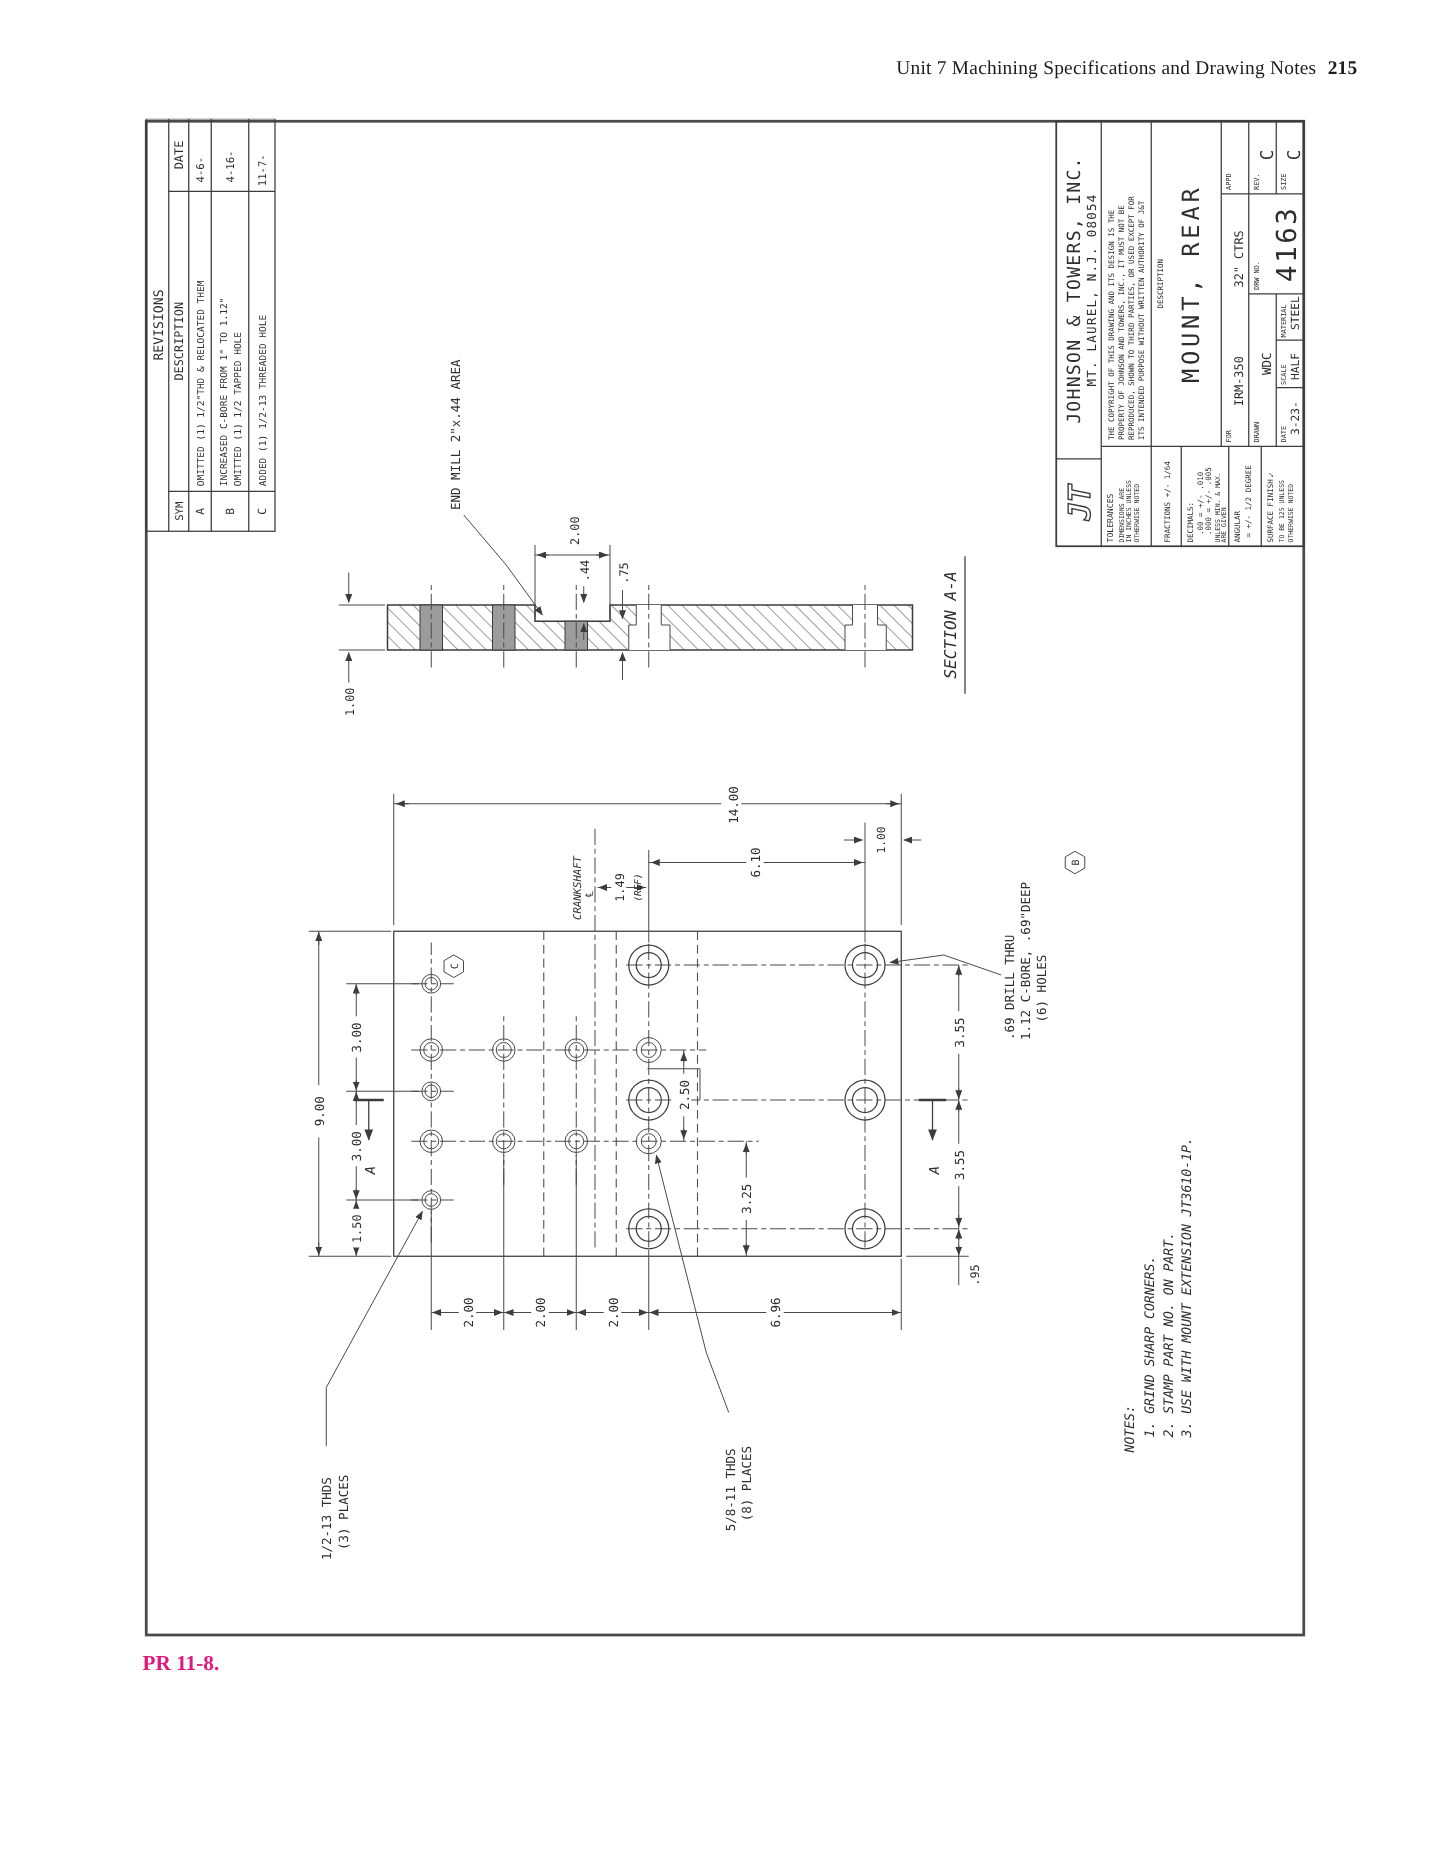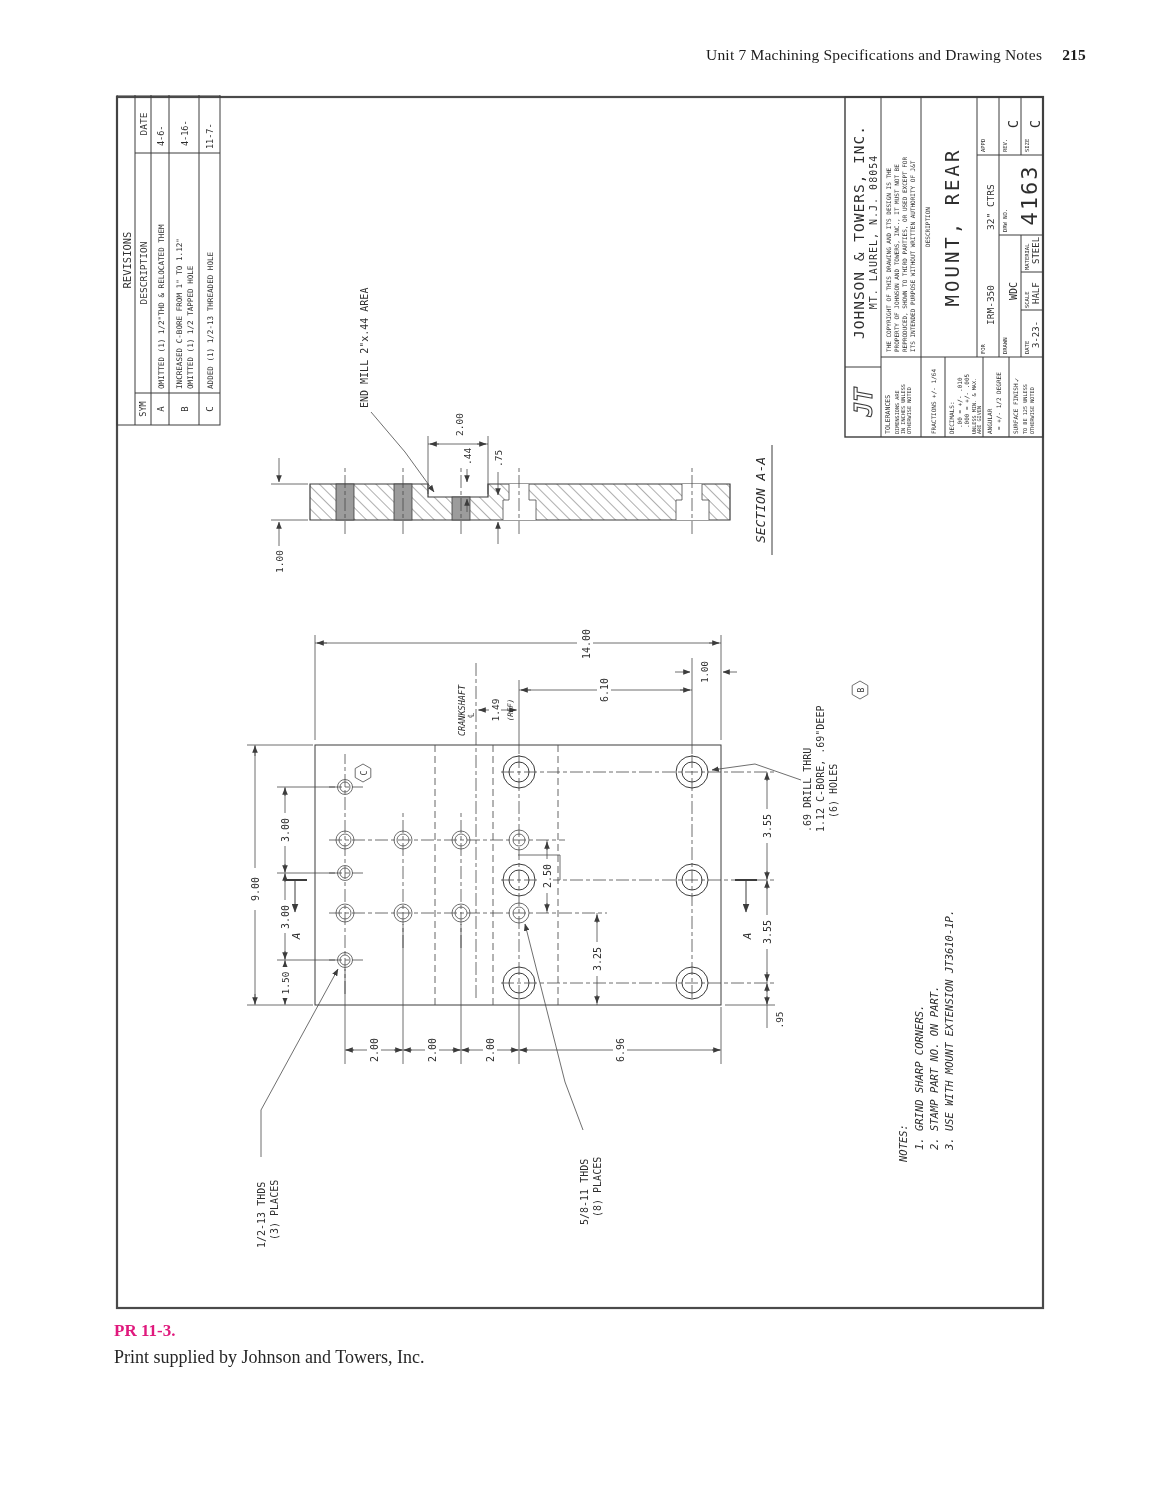--- a/index.html
+++ b/index.html
@@ -1,19 +1,19 @@
 <!DOCTYPE html>
 <html><head>
 <meta charset="utf-8">
 <style>
   html,body{margin:0;padding:0;background:#ffffff;}
   #page{position:relative;width:1156px;height:1497px;background:#fff;overflow:hidden;
         font-family:"Liberation Serif",serif;}
   #hdr{position:absolute;top:46px;right:70px;font-size:15.5px;color:#1c1c1c;letter-spacing:.2px;}
-  #hdr .pg{font-weight:bold;margin-left:20px;}
+  #hdr .pg{font-weight:bold;margin-left:9px;}
   #sheetwrap{position:absolute;left:115px;top:95px;width:930px;height:1215px;}
   #cap{position:absolute;left:114px;top:1318px;line-height:1.5;}
   #cap .lbl{font-weight:bold;font-size:17px;}
   #cap .txt{font-size:18px;color:#262626;}
   svg text{font-family:"DejaVu Sans Mono","Liberation Mono",monospace;fill:#2e2e2e;}
   .it{font-style:italic;}
   .ln{stroke:#3c3c3c;stroke-width:1;fill:none;}
   .thin{stroke:#4a4a4a;stroke-width:0.8;fill:none;}
   .cl{stroke:#4a4a4a;stroke-width:0.8;fill:none;stroke-dasharray:13 3 4 3;}
   .ph{stroke:#555;stroke-width:0.9;fill:none;stroke-dasharray:7 4;}
@@ -445,17 +445,16 @@
           <text x="1158" y="914" style="font-size:5.5px">SIZE</text>
           <text x="1186" y="925" style="font-size:14px" text-anchor="middle">C</text>
         </g>
       </g>
 
     </g>
   </svg>
   </div>
 
   <div id="cap">
-    <div class="lbl" id="caplbl" style="color: rgb(224, 25, 125);">PR 11-3.</div>
-    <div class="txt">Print supplied by Johnson and Towers, Inc.</div>
+    <div class="lbl" id="caplbl" style="color: rgb(224, 25, 125);">PR 11-8.</div>
   </div>
 
 </div>
 
 </body></html>

